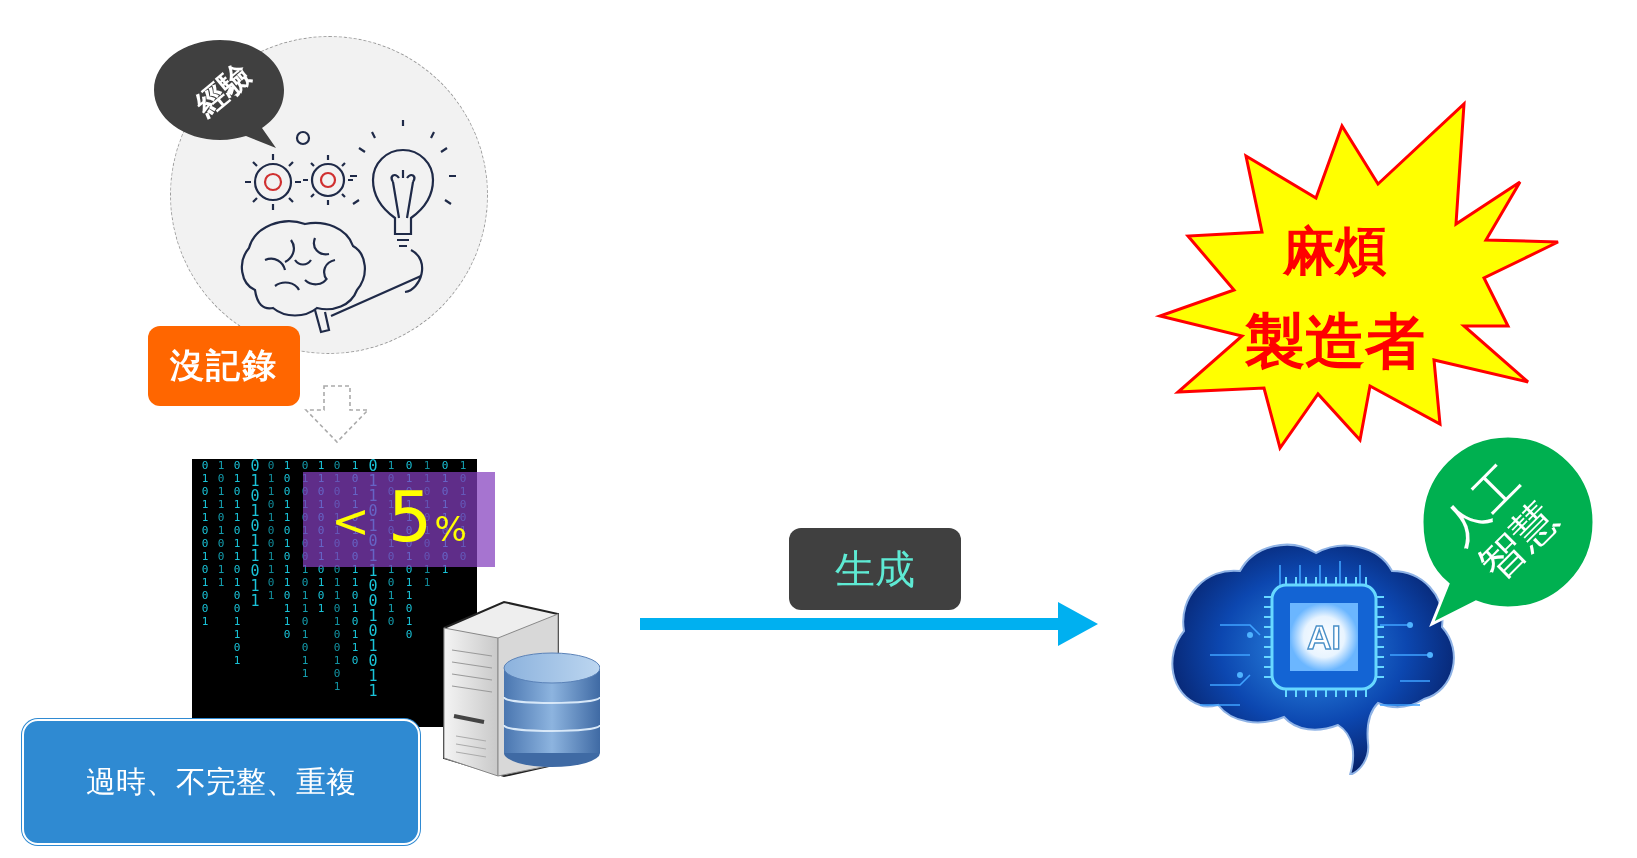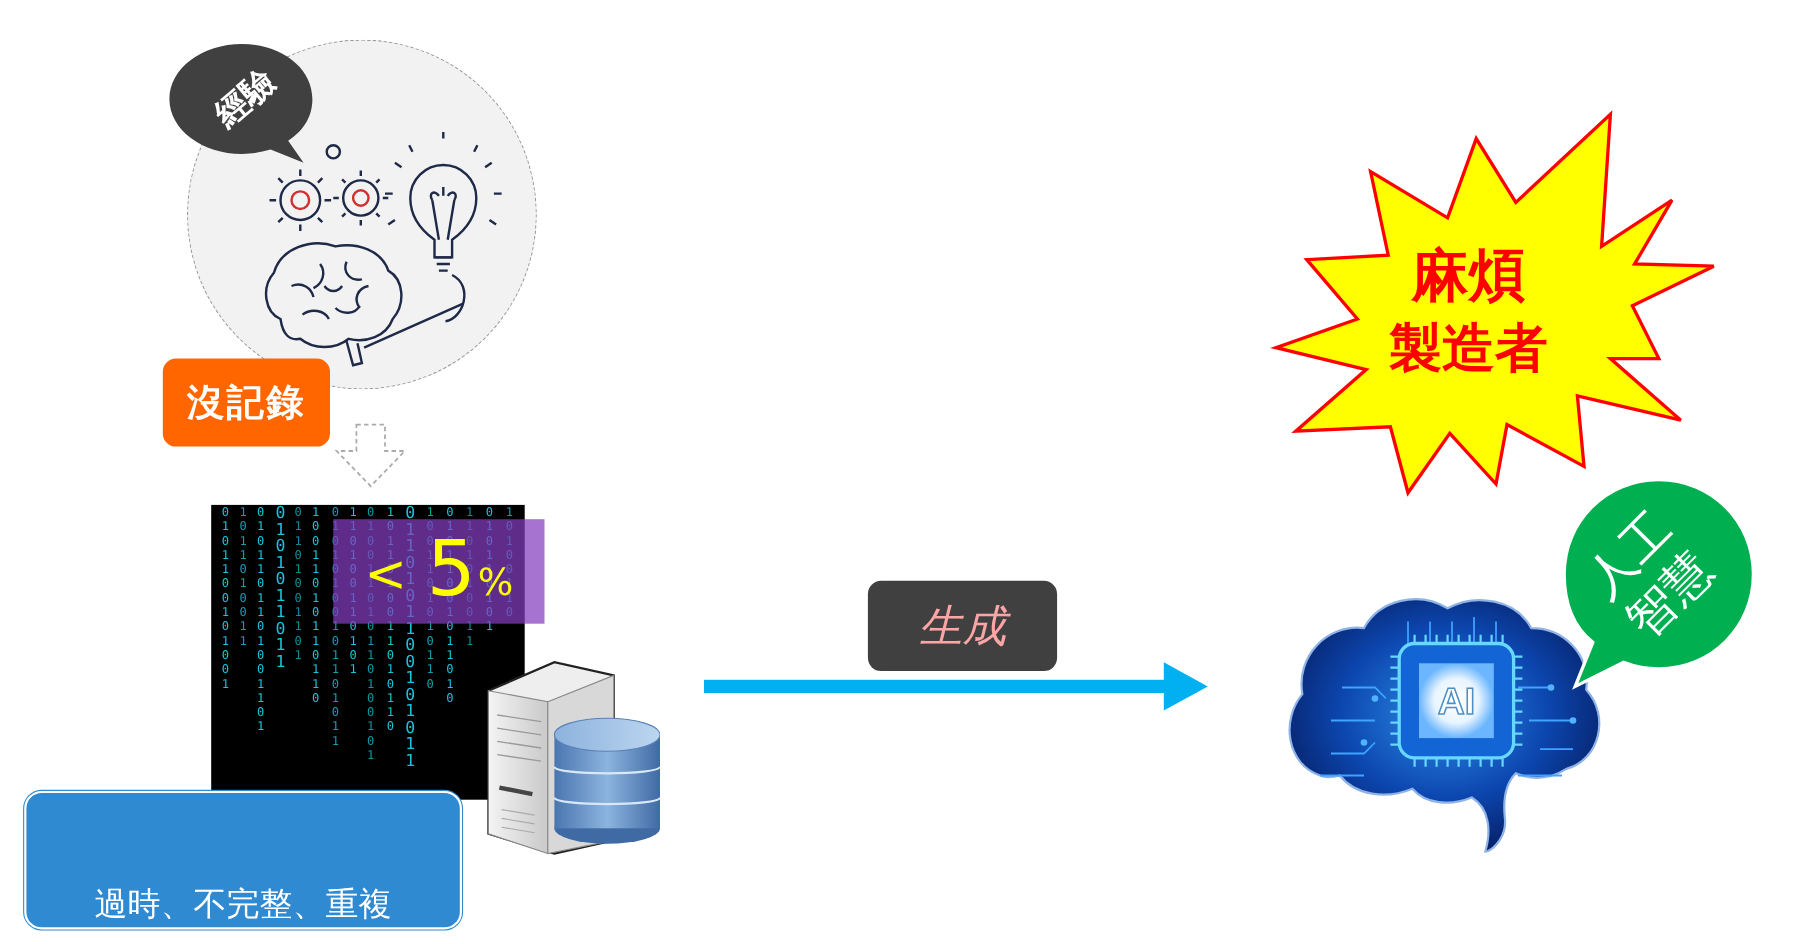--- a/index.html
+++ b/index.html
@@ -29,32 +29,32 @@
     align-items:baseline; justify-content:center; padding-top:4px; box-sizing:border-box; }
   .pct-lt { font-size:46px; margin-right:18px; position:relative; top:-4px; }
   .pct-num { font-size:70px; }
   .pct-sign { font-size:34px; margin-left:2px; }
 
   .server { left:440px; top:598px; width:160px; height:180px; }
 
   .issues { left:22px; top:719px; width:398px; height:126px; background:#2f8ad2;
     border:2px solid #ffffff; border-radius:16px; box-sizing:border-box;
     box-shadow:0 0 0 1px #2f8ad2; color:#fff; font-size:30px; text-align:center;
-    display:flex; flex-direction:column; justify-content:flex-end; gap:8px; }
+    display:flex; flex-direction:column; justify-content:center; gap:8px; }
 
   
   .gen-label { left:789px; top:528px; width:172px; height:82px; background:#404040; border-radius:12px;
-    color:#fca5a5; font-size:40px; display:flex; align-items:center; justify-content:center;font-style:italic; }
+    color:#5eead4; font-size:40px; display:flex; align-items:center; justify-content:center; }
   .flow-arrow { left:640px; top:600px; width:460px; height:48px; }
 
   
   .burst { left:1140px; top:96px; width:420px; height:380px; }
   .burst-text { left:1220px; top:220px; width:230px; color:#ff0000; font-weight:bold; text-align:center; }
   .burst-line1 { font-size:52px; line-height:62px; }
-  .burst-line2 { font-size:48px; line-height:70px; }
+  .burst-line2 { font-size:60px; line-height:70px;margin-top:24px; }
 
   
   .brain { left:1160px; top:505px; width:330px; height:270px; }
   .ai-bubble { left:1404px; top:430px; width:196px; height:200px; }
   .ai-bubble-text { left:1412px; top:470px; width:180px; height:110px; color:#fff; font-size:44px;
     transform:rotate(-45deg); text-align:center; line-height:52px; }
 </style>
 </head>
 <body>
 

